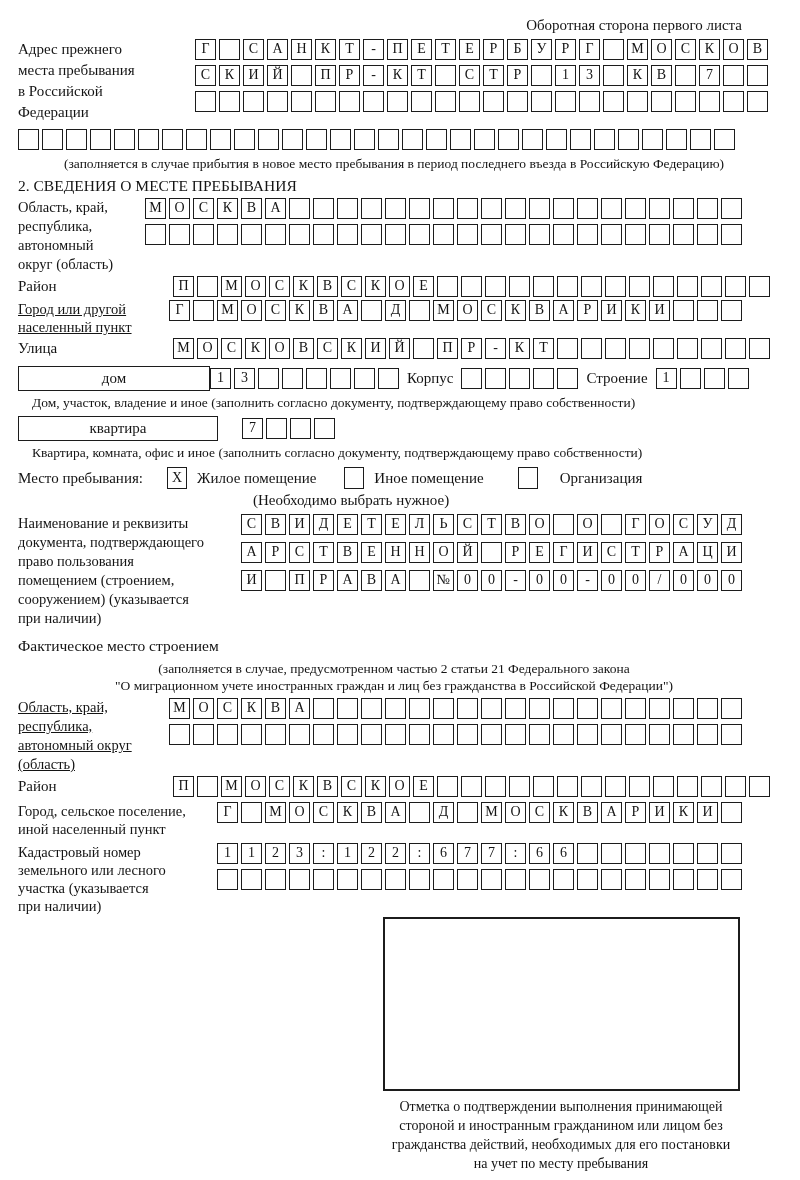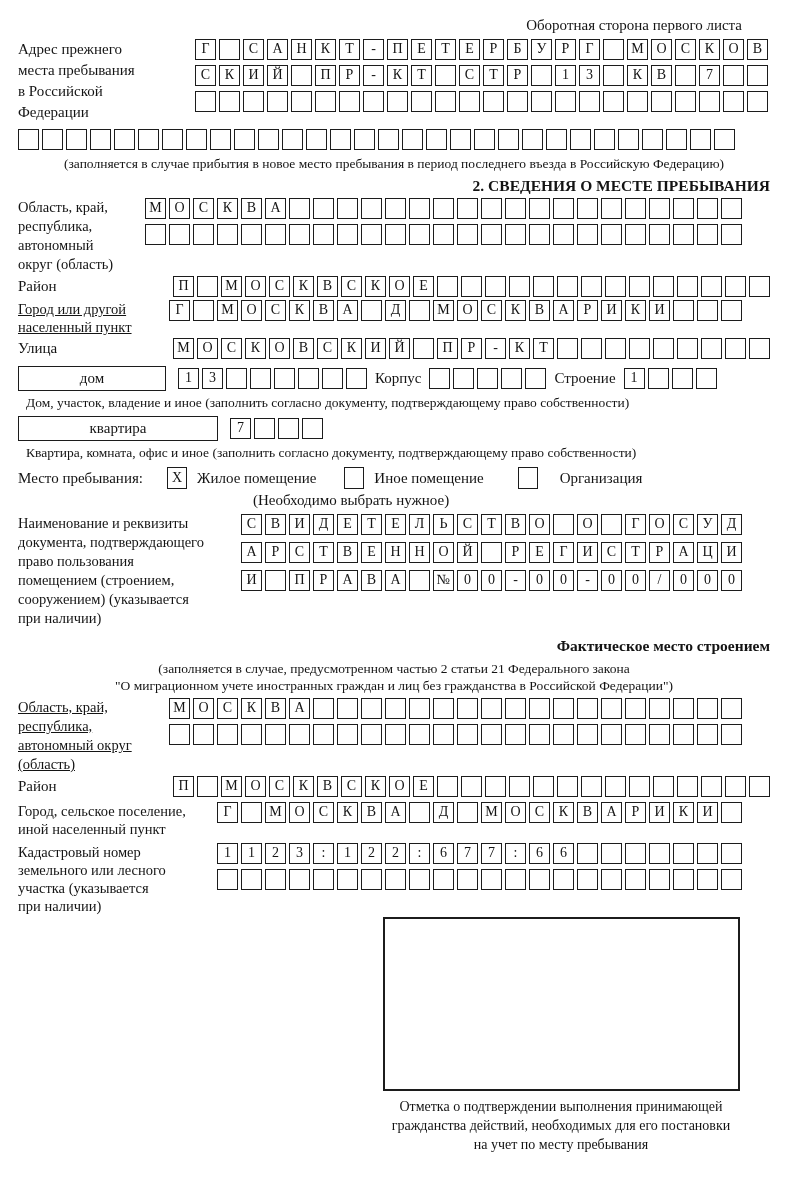--- a/index.html
+++ b/index.html
@@ -25,32 +25,32 @@
   .cell{
     flex:0 0 auto;width:21px;height:21px;box-sizing:border-box;
     border:1.6px solid #1c1c1c;text-align:center;
     font-size:14px;line-height:18px;
   }
   .mt2{margin-top:2px;justify-content:space-between;}  .mt3{margin-top:3px;}  .mt4{margin-top:4px;}
   .mt5{margin-top:5px;}  .mt6{margin-top:6px;}  .mt7{margin-top:7px;}
   .mt9{margin-top:9px;}  .mt22{margin-top:4px;gap:24px;}
 
   .note{text-align:center;font-size:13.5px;line-height:17px;}
-  .title{text-align:right;font-weight:bold;font-size:15.5px;line-height:18px;}
+  .title{text-align:left;font-weight:normal;font-size:15.5px;line-height:18px;}
 
   .houserow{display:flex;align-items:center;}
   .wbox{
     box-sizing:border-box;height:25px;border:1.8px solid #1c1c1c;
     display:flex;align-items:center;justify-content:center;
     font-size:15px;flex:0 0 auto;
   }
-  .dombox{width:148px;margin-right:12px;}
-  .kvbox{width:200px;margin-right:12px;}
+  .dombox{width:192px;}
+  .kvbox{width:200px;margin-right:24px;}
   .inl{font-size:15px;margin:0 8px;flex:0 0 auto;}
-  .caption{font-size:13.5px;line-height:16px;margin-left:8px;}
+  .caption{font-size:13.5px;line-height:16px;margin-left:14px;}
 
   .stayrow{display:flex;align-items:center;font-size:15px;}
   .cbox{
     flex:0 0 auto;width:20px;height:22px;box-sizing:border-box;
     border:1.6px solid #1c1c1c;text-align:center;font-size:14px;line-height:19px;
     margin:0 10px 0 10px;
   }
   .staylbl{margin-right:14px;}
   .staynote{font-size:15px;margin-left:235px;}
 
@@ -655,17 +655,18 @@
           <span class="cell"></span>
           <span class="cell"></span>
           <span class="cell"></span>
         </div>
     </div>
   </div>
 
   <div class="stampbox mt2"></div>
   <div class="stampcap mt6">
     <div>Отметка о подтверждении выполнения принимающей</div>
+    <div>стороной и иностранным гражданином или лицом без</div>
     <div>гражданства действий, необходимых для его постановки</div>
     <div>на учет по месту пребывания</div>
   </div>
 
 </div>
 
 </body></html>

